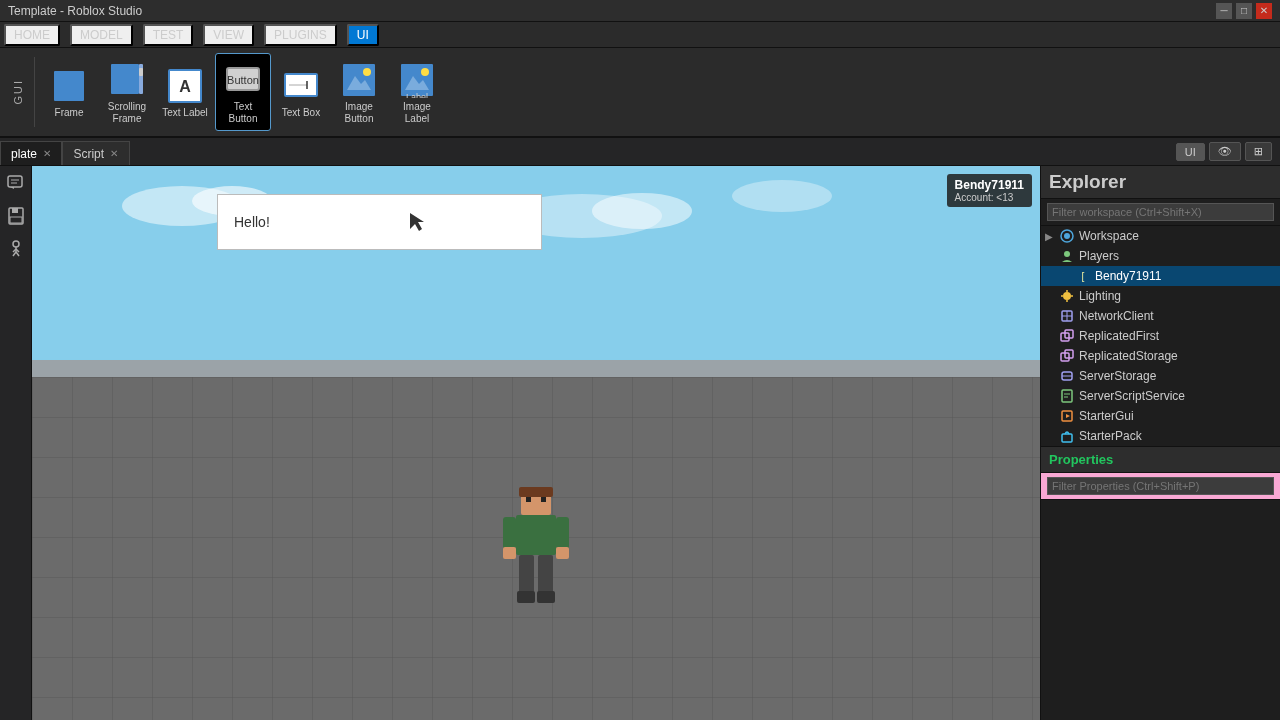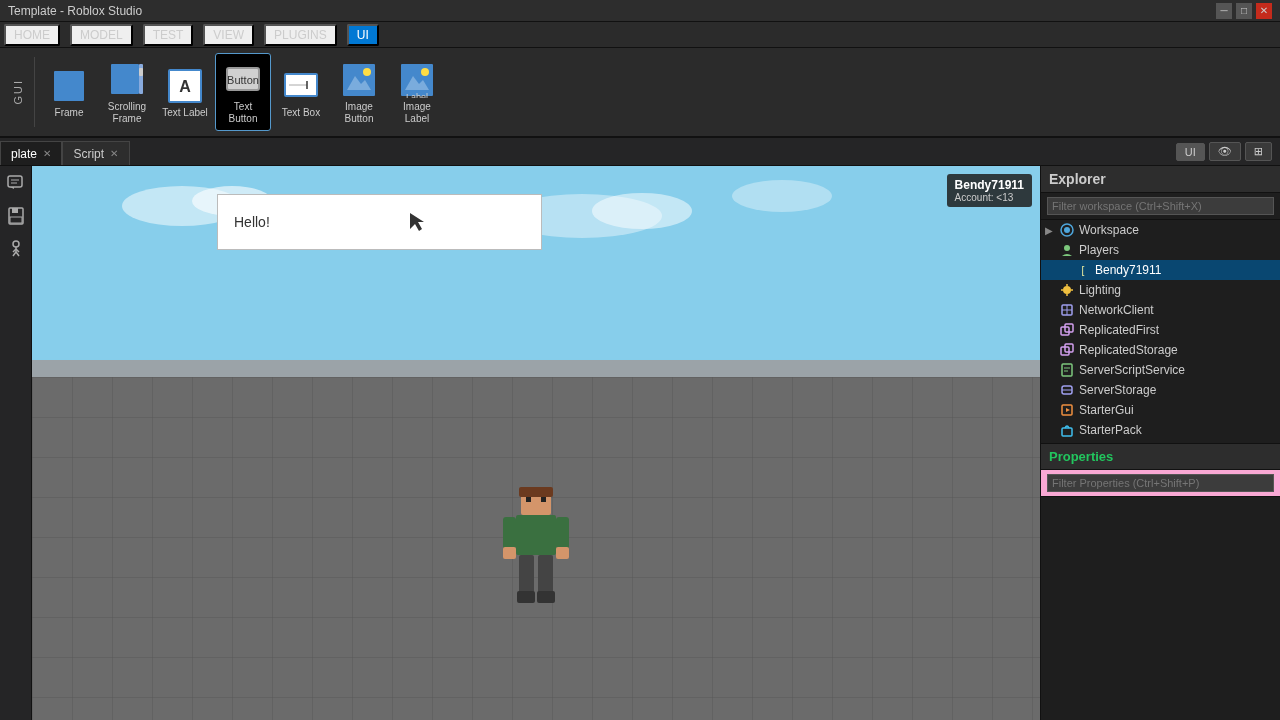--- a/index.html
+++ b/index.html
@@ -220,21 +220,21 @@
       background: #252526;
       border-left: 1px solid #111;
       display: flex;
       flex-direction: column;
     }
 
     
     #explorer-header {
       background: #2d2d2d;
       padding: 5px 8px;
-      font-size: 14px;
+      font-size: 19px;
       color: #ccc;
       font-weight: bold;
       border-bottom: 1px solid #111;
     }
     #explorer-filter {
       background: #1e1e1e;
       padding: 4px 6px;
       border-bottom: 1px solid #111;
     }
     #explorer-filter input {
@@ -619,43 +619,43 @@
           <svg width="14" height="14">
               <rect x="1" y="4" width="8" height="8" rx="1" fill="none" stroke="#d4a0f0" stroke-width="1.5"></rect>
               <rect x="5" y="1" width="8" height="8" rx="1" fill="none" stroke="#d4a0f0" stroke-width="1.5"></rect>
             </svg>
         </span>
         <span class="tree-label">ReplicatedStorage</span>
       </div>
 
       <div class="tree-item">
         <span class="tree-expand" style="color:transparent;">▶</span>
+        <span class="tree-icon icon-server">
+          <svg width="14" height="14">
+              <rect x="2" y="3" width="10" height="8" rx="2" fill="none" stroke="#a0a0f0" stroke-width="1.5"></rect>
+              <line x1="2" y1="7" x2="12" y2="7" stroke="#a0a0f0" stroke-width="1"></line>
+            </svg>
+        </span>
+        <span class="tree-label">ServerStorage</span>
+      </div>
+
+      <div class="tree-item">
+        <span class="tree-expand" style="color:transparent;">▶</span>
         <span class="tree-icon icon-script">
           <svg width="14" height="14">
               <rect x="2" y="1" width="10" height="12" rx="1" fill="none" stroke="#7dc87d" stroke-width="1.5"></rect>
               <line x1="4" y1="5" x2="10" y2="5" stroke="#7dc87d" stroke-width="1"></line>
               <line x1="4" y1="8" x2="8" y2="8" stroke="#7dc87d" stroke-width="1"></line>
             </svg>
         </span>
         <span class="tree-label">ServerScriptService</span>
       </div>
 
       <div class="tree-item">
         <span class="tree-expand" style="color:transparent;">▶</span>
-        <span class="tree-icon icon-server">
-          <svg width="14" height="14">
-              <rect x="2" y="3" width="10" height="8" rx="2" fill="none" stroke="#a0a0f0" stroke-width="1.5"></rect>
-              <line x1="2" y1="7" x2="12" y2="7" stroke="#a0a0f0" stroke-width="1"></line>
-            </svg>
-        </span>
-        <span class="tree-label">ServerStorage</span>
-      </div>
-
-      <div class="tree-item">
-        <span class="tree-expand" style="color:transparent;">▶</span>
         <span class="tree-icon icon-starter">
           <svg width="14" height="14">
               <rect x="2" y="2" width="10" height="10" rx="1" fill="none" stroke="#f09040" stroke-width="1.5"></rect>
               <polygon points="6,5 10,7 6,9" fill="#f09040"></polygon>
             </svg>
         </span>
         <span class="tree-label">StarterGui</span>
       </div>
 
       <div class="tree-item">

